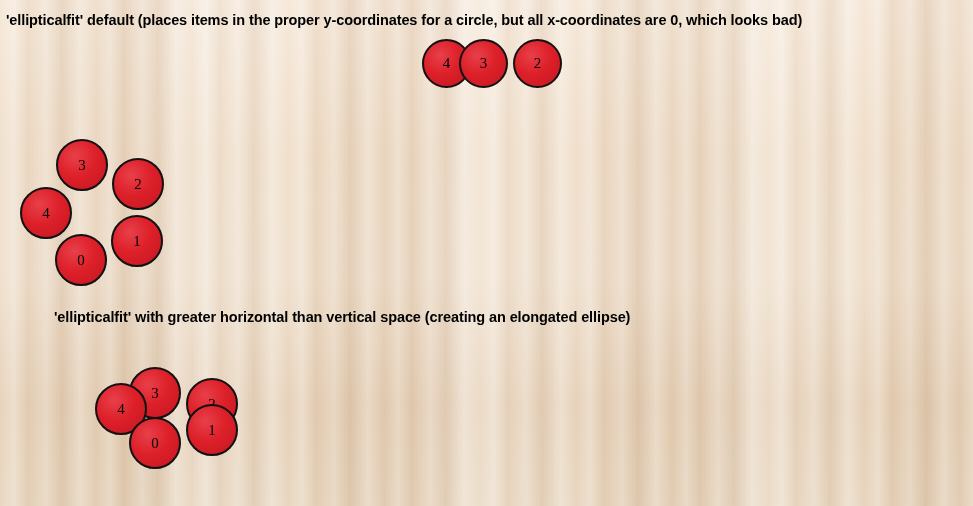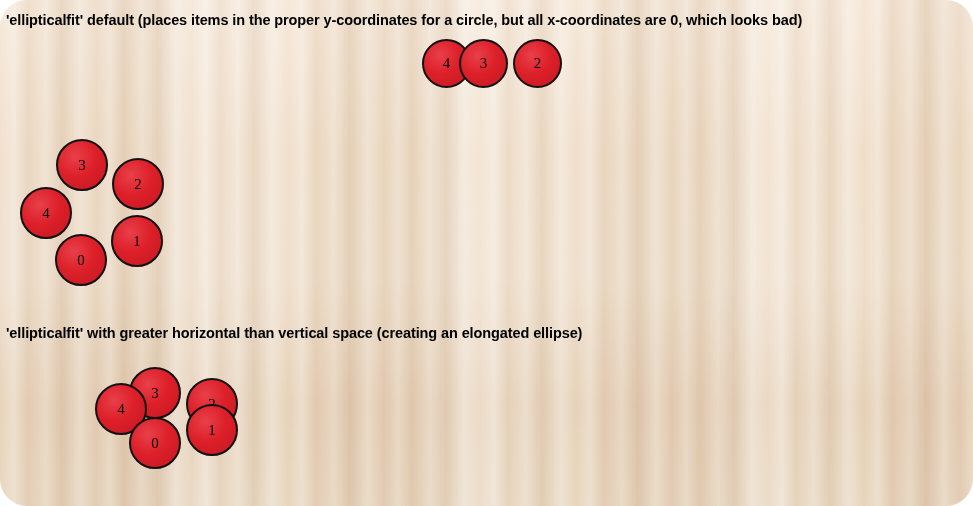--- a/index.html
+++ b/index.html
@@ -35,34 +35,33 @@
         rgba(255,255,255,0.25) 480px,
         rgba(255,255,255,0.05) 560px),
       linear-gradient(180deg,
         rgba(255,255,255,0.16) 0%,
         rgba(236,214,190,0.10) 30%,
         rgba(255,255,255,0.10) 55%,
         rgba(205,170,135,0.14) 80%,
         rgba(255,255,255,0.08) 100%),
       linear-gradient(180deg, #f3e2cf 0%, #eedcc6 40%, #e9d5bd 75%, #e4cfb4 100%);
     background-size: 96px 100%, 560px 100%, 100% 100%, 100% 100%;
-    border-radius: 27px;
   }
   .caption {
     position: absolute;
     left: 6px;
     font-size: 14.5px;
     font-weight: bold;
     color: #000000;
     white-space: nowrap;
     letter-spacing: -0.1px;
   }
   #caption-1 { top: 12px; }
   #caption-2 { top: 103px; }
-  #caption-3 { top: 325px; }
+  #caption-3 { top: 309px; margin-left: 48px; }
 
   .node {
     position: absolute;
     border-radius: 50%;
     background: radial-gradient(circle at 36% 32%, #e8404a 0%, #dd2029 45%, #c41722 100%);
     border: 2.5px solid #111111;
     box-sizing: border-box;
     display: flex;
     align-items: center;
     justify-content: center;

